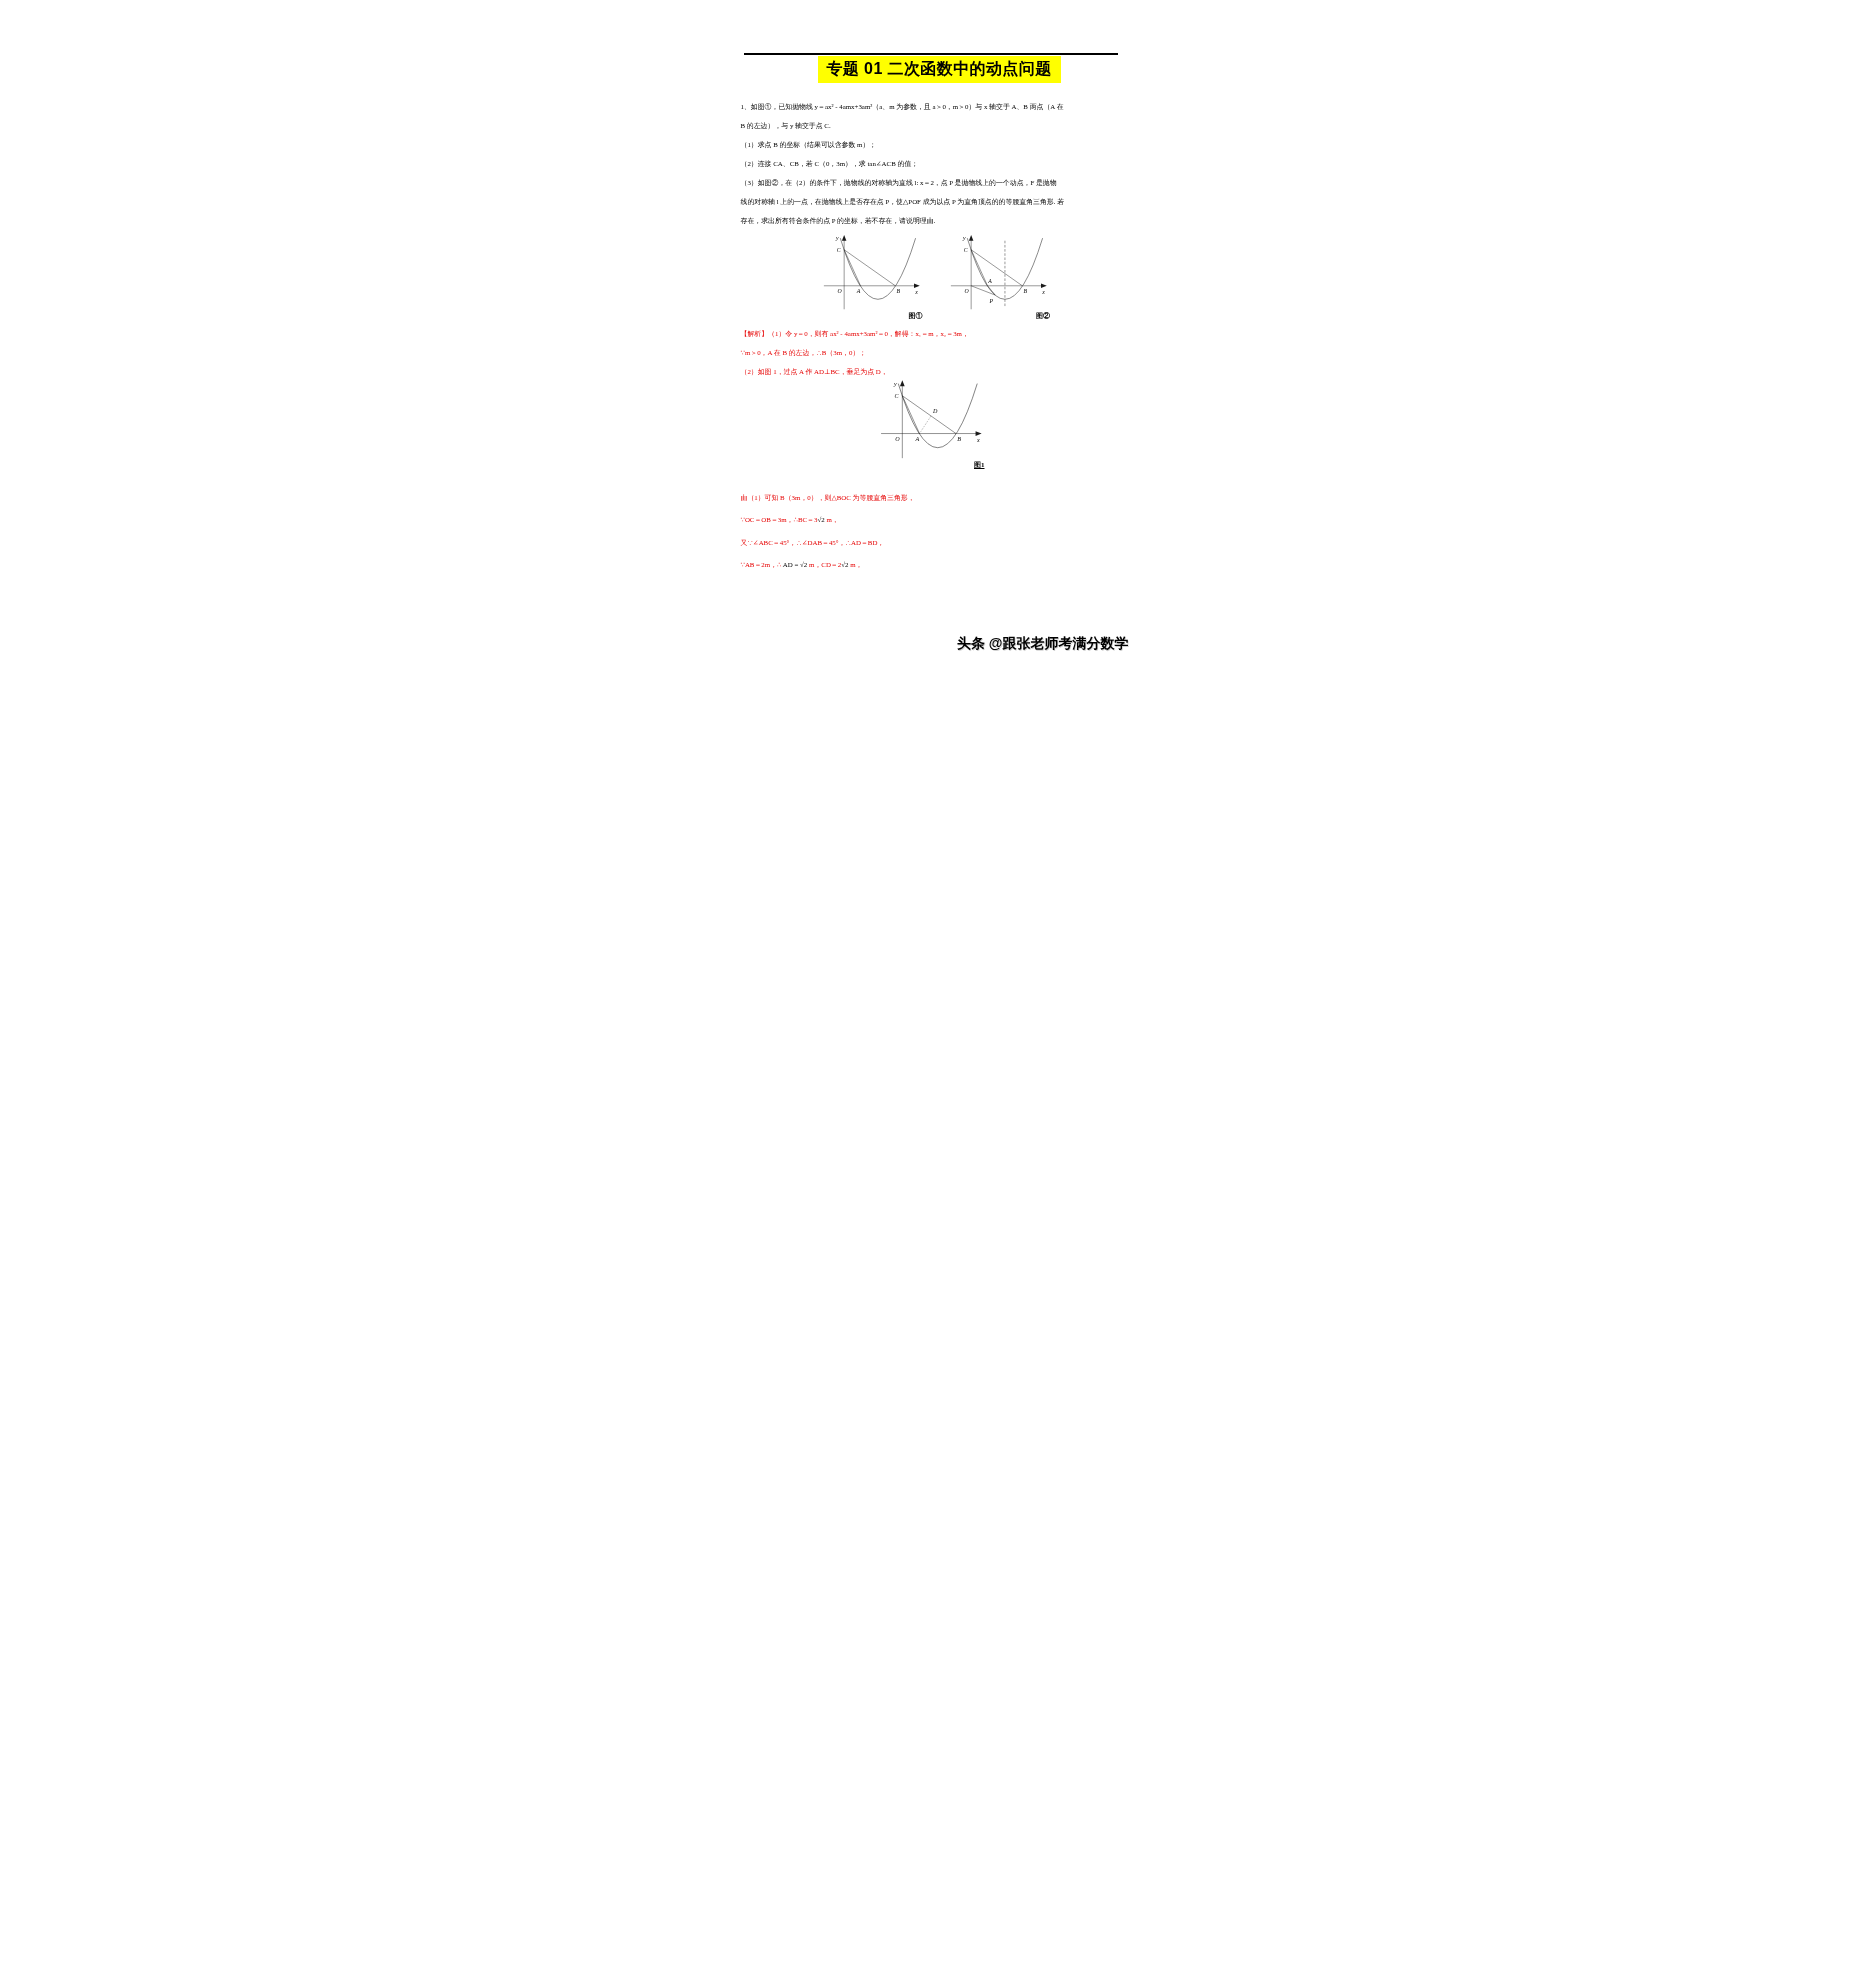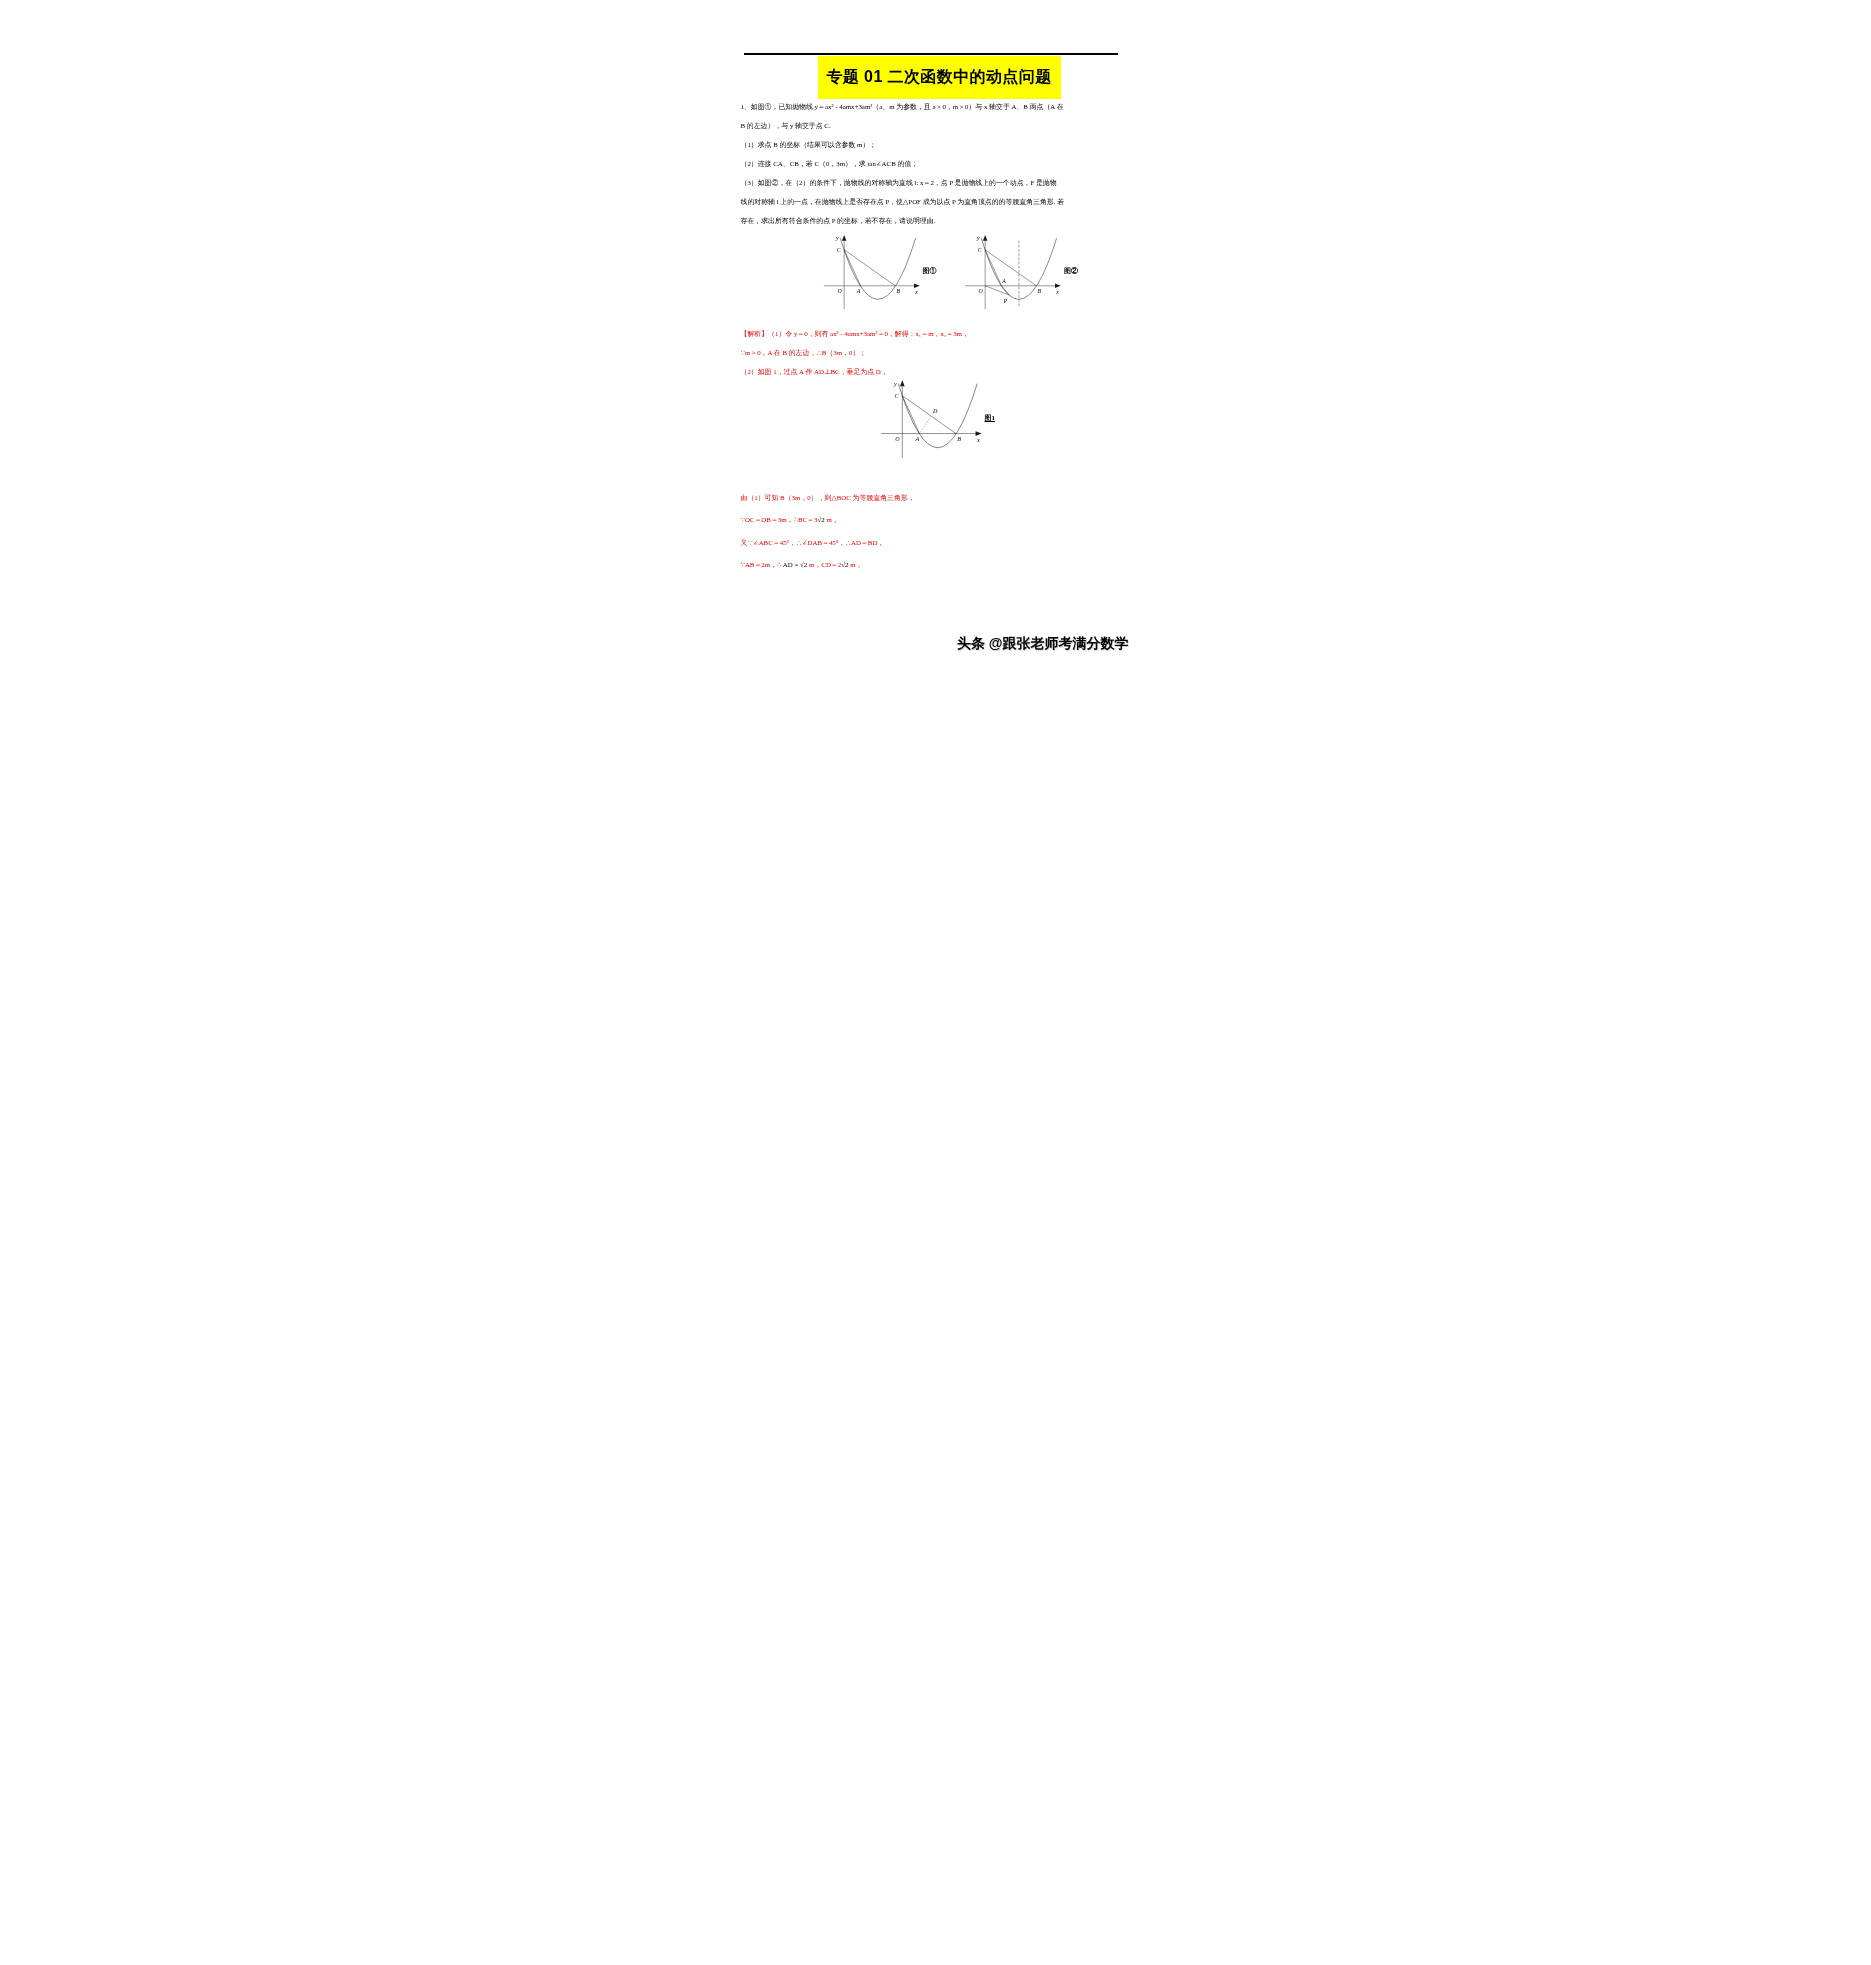--- a/index.html
+++ b/index.html
@@ -12,40 +12,40 @@
     color:#000;
     font-family:"Liberation Serif","DejaVu Serif",serif;
     overflow:hidden;
   }
   .top-rule{
     position:absolute;left:42px;top:53px;
     width:374px;height:1.6px;background:#000;
   }
   .title-band{
     position:absolute;left:116px;top:56px;
-    width:243px;height:43px;
+    width:243px;height:27px;
     background:var(--hl,#ffff00);
     display:flex;align-items:center;justify-content:center;
   }
   .title-text{
     font-family:"Liberation Sans","DejaVu Sans",sans-serif;
     font-size:16px;font-weight:bold;white-space:nowrap;
     letter-spacing:0.4px;
   }
   .problem{position:absolute;left:39px;top:97px;width:397px;}
   .problem p{margin:0;font-size:6.9px;line-height:19px;white-space:nowrap;}
   .solution p{margin:0;font-size:6.9px;white-space:nowrap;color:var(--red,#e60000);}
   .solution-a{position:absolute;left:39px;top:324px;}
   .solution-a p{line-height:19px;}
   .solution-b{position:absolute;left:39px;top:487px;}
   .solution-b p{line-height:22.4px;}
   .rb{color:#000;}
   .figures-row{position:absolute;left:118px;top:231px;display:flex;gap:24.4px;}
   .fig1-row{position:absolute;left:175px;top:376px;text-decoration:underline;}
-  figure{margin:0;display:flex;flex-direction:row;align-items:center;}
+  figure{margin:0;display:flex;flex-direction:column;align-items:flex-end;}
   figcaption{font-size:7px;line-height:10.2px;font-weight:600;margin-top:0.8px;}
   .gline{stroke:#1a1a1a;stroke-width:1.4;fill:none;}
   .gcurve{stroke:#1a1a1a;stroke-width:1.6;fill:none;}
   .garrow{fill:#1a1a1a;}
   .gdash{stroke:#1a1a1a;stroke-width:1.4;fill:none;stroke-dasharray:8 5;}
   .gdot{stroke:#1a1a1a;stroke-width:1.4;fill:none;stroke-dasharray:2 4;}
   .flbl{font-family:"Liberation Serif","DejaVu Serif",serif;font-style:italic;font-size:18px;fill:#000;}
   .watermark{
     position:absolute;top:635px;right:41px;
     font-family:"Liberation Sans","DejaVu Sans",sans-serif;

